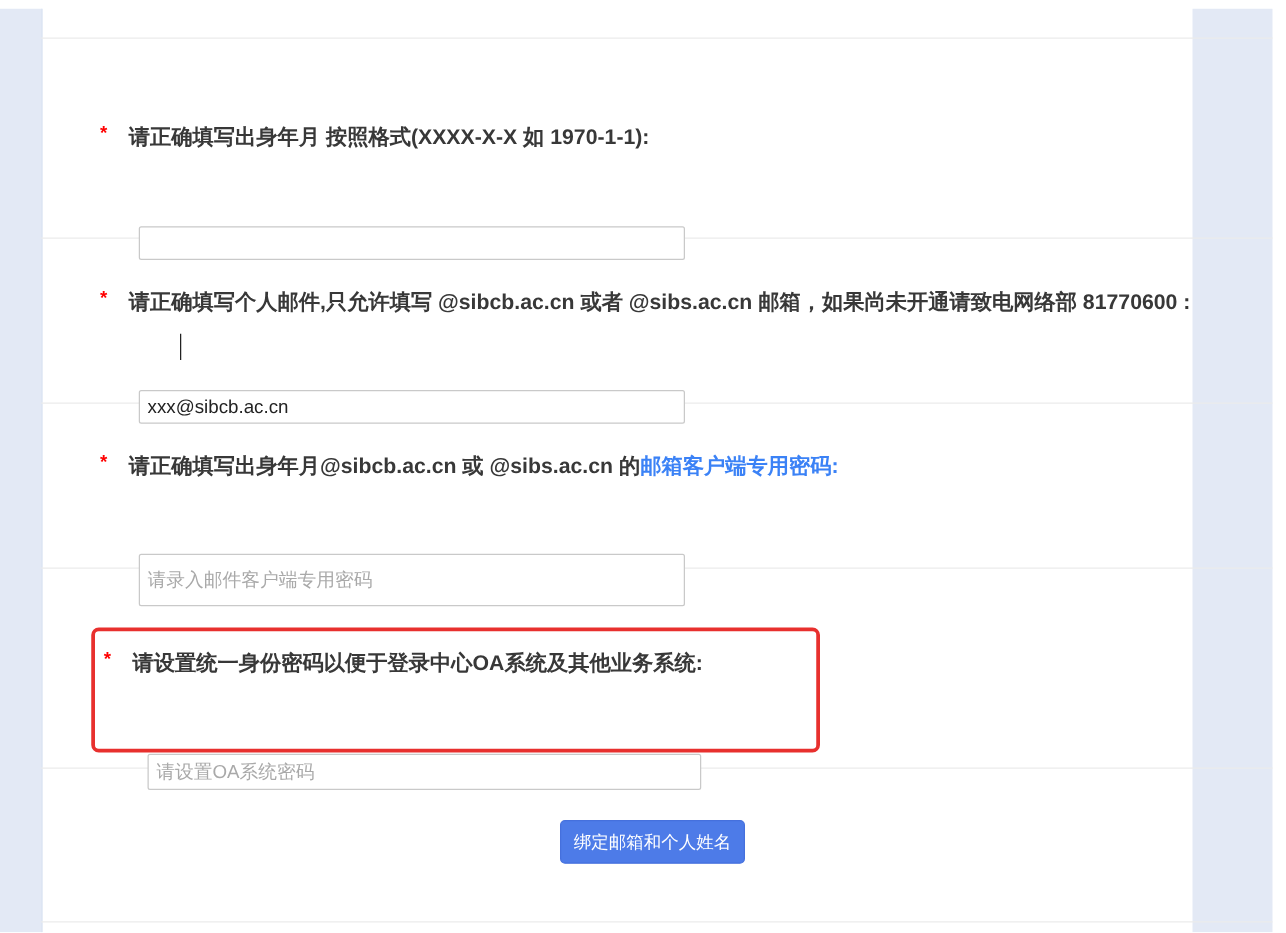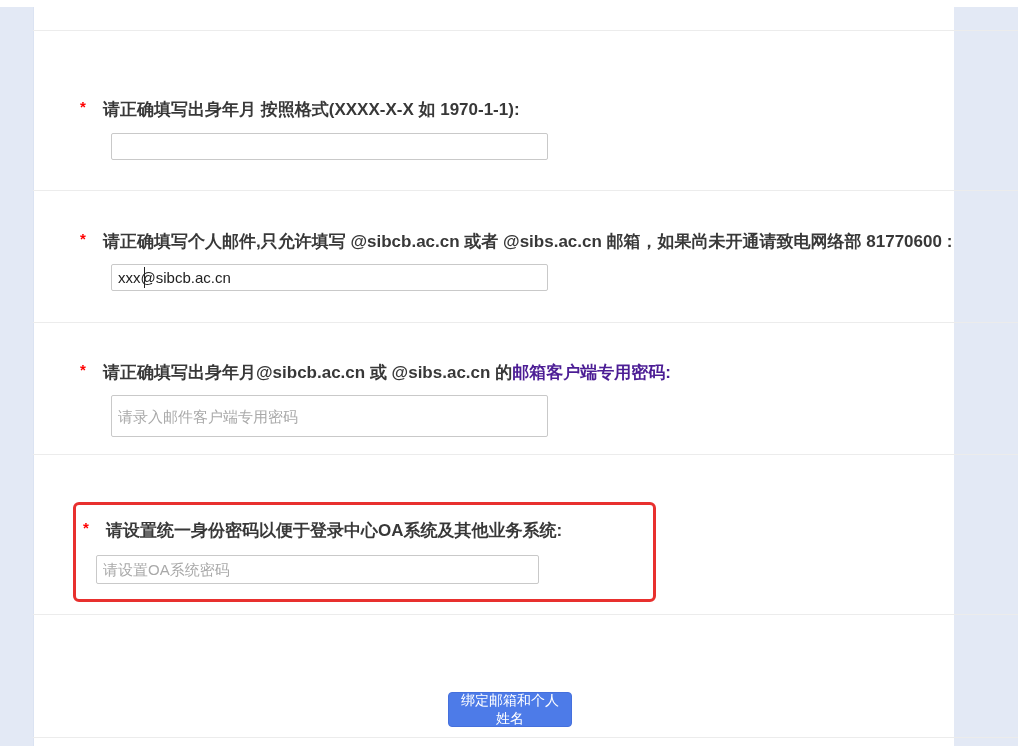--- a/index.html
+++ b/index.html
@@ -8,26 +8,26 @@
     font-family:"Liberation Sans","DejaVu Sans",sans-serif;
     background:#ffffff;
   }
   .strip{position:absolute;top:7px;bottom:0;background:#e3e9f5;z-index:1;}
   .strip-left{left:0;width:33px;border-right:1px solid #dbe3f2;}
   .strip-right{left:954px;width:64px;}
   .hline{position:absolute;left:33px;width:985px;height:1px;background:#ececec;z-index:2;}
   .row-label{position:absolute;z-index:3;display:flex;align-items:flex-start;}
   .req{color:#ff0000;font-weight:bold;font-size:15px;width:23px;flex:0 0 23px;}
   .lbl{color:#383838;font-weight:bold;font-size:17px;letter-spacing:0;white-space:nowrap;}
-  .lbl .hl{color:#4c1d95;}
+  .lbl .hl{color:#3b82f6;}
   .tinput{
     position:absolute;z-index:3;box-sizing:border-box;
     border:1px solid #c9c9c9;background:#ffffff;border-radius:2px;
     font-family:"Liberation Sans","DejaVu Sans",sans-serif;
-    font-size:15px;color:#222;padding:0 6px;outline:none;
+    font-size:15px;color:#222;padding:0 6px;outline:none;margin-top:48px;
   }
   .tinput::placeholder{color:#a9a9a9;opacity:1;}
   .caret{position:absolute;z-index:4;width:1px;background:#222;}
   .red-box{
     position:absolute;z-index:2;box-sizing:border-box;
     border:3px solid #e8302e;border-radius:6px;background:transparent;
   }
   .btn{
     position:absolute;z-index:3;box-sizing:border-box;
     background:#4d7be8;border:1px solid #4570dd;border-radius:4px;
@@ -68,17 +68,17 @@
     <span class="req">*</span>
     <span class="lbl"><span>请正确填写出身年月@sibcb.ac.cn 或 @sibs.ac.cn 的</span><span class="hl">邮箱客户端专用密码:</span></span>
   </div>
   <input class="tinput" style="left: 111px; top: 395px; width: 437px; height: 42px;" placeholder="请录入邮件客户端专用密码">
 
   <div class="red-box" style="left:73px;top:502px;width:583px;height:100px;"></div>
   <div class="row-label" style="left:83px;top:519px;">
     <span class="req">*</span>
     <span class="lbl">请设置统一身份密码以便于登录中心OA系统及其他业务系统:</span>
   </div>
-  <input class="tinput" style="left: 96px; top: 555px; width: 443px; height: 29px;" placeholder="请设置OA系统密码">
+  <input class="tinput" style="left: 118px; top: 555px; width: 443px; height: 29px;" placeholder="请设置OA系统密码">
 
-  <button class="btn" style="left:448px;top:692px;width:124px;height:35px;">绑定邮箱和个人姓名</button>
+  <button class="btn" style="left:448px;top:656px;width:148px;height:35px;">绑定邮箱和个人姓名</button>
 
 </div>
 
 </body></html>

